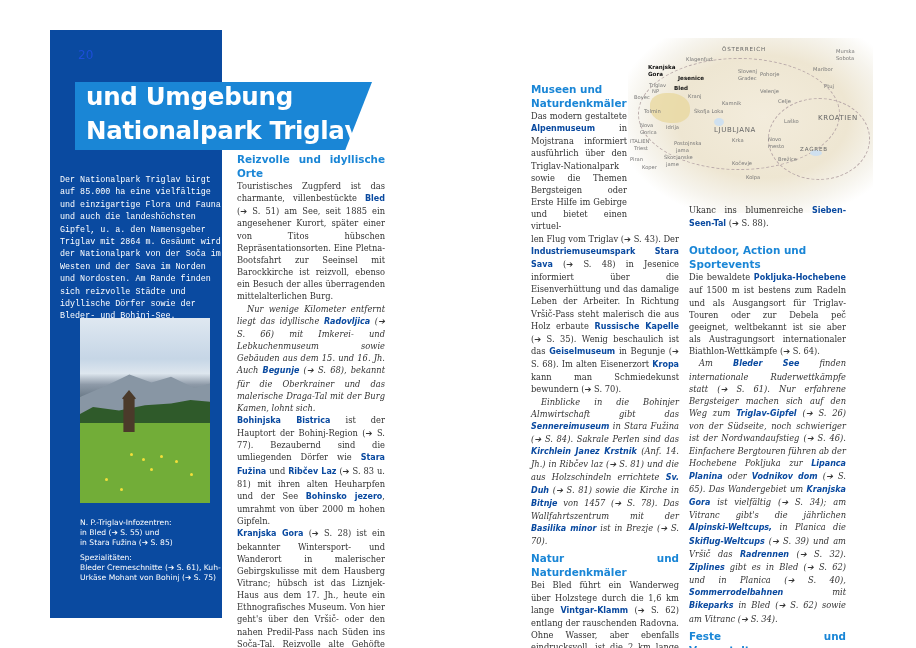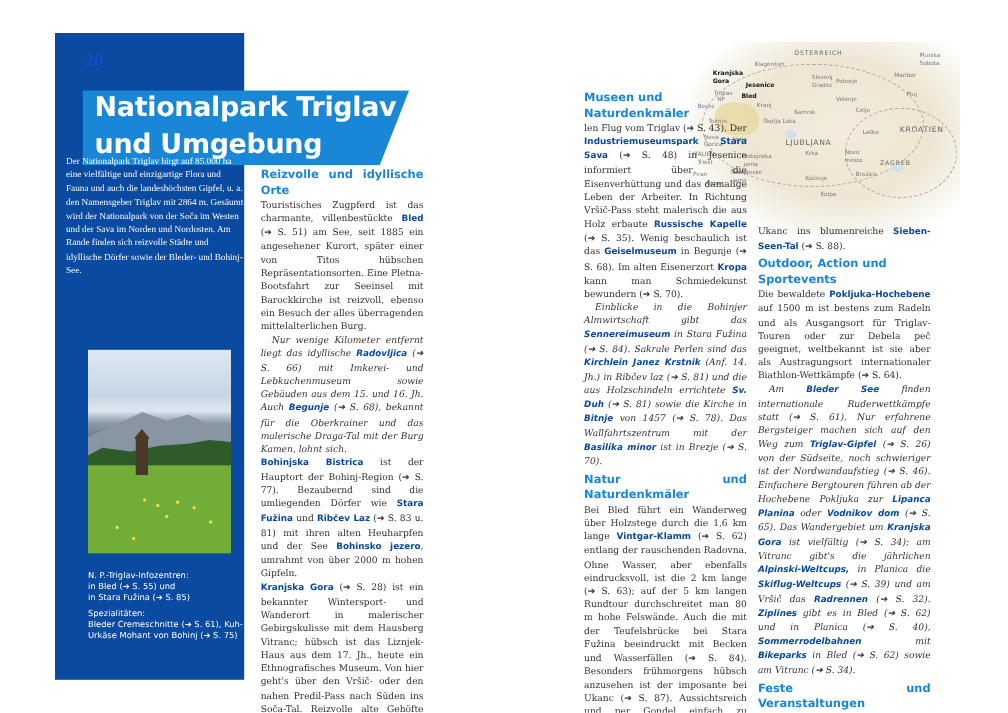--- a/index.html
+++ b/index.html
@@ -5,21 +5,21 @@
     html, body { margin: 0; padding: 0; }
     body { width: 916px; height: 648px; background: #ffffff; position: relative; overflow: hidden; font-family: "DejaVu Serif", serif; }
 
     .sidebar { position: absolute; left: 50px; top: 30px; width: 172px; height: 588px; background: #0a4aa0; }
     .page-num { position: absolute; left: 78px; top: 48px; color: #1d4ed8; font-family: "DejaVu Sans", sans-serif; font-size: 12px; }
 
     .title-banner { position: absolute; left: 75px; top: 82px; width: 297px; height: 68px; background: #1a86d6;
       clip-path: polygon(0 0, 100% 0, 91% 100%, 0 100%); }
     .title { position: absolute; left: 86px; top: 80px; color: #ffffff; font-family: "DejaVu Sans", sans-serif; font-weight: bold; font-size: 24.5px; line-height: 34px; letter-spacing: -0.3px; }
 
-    .intro { position: absolute; left: 60px; top: 141px; width: 162px; color: #ffffff; font-family: Liberation Serif, serif; font-size: 8.4px; line-height: 12.4px; }
+    .intro { position: absolute; left: 60px; top: 174px; width: 162px; color: #ffffff; font-family: Liberation Mono, monospace; font-size: 8.4px; line-height: 12.4px; }
 
     .photo { position: absolute; left: 80px; top: 318px; width: 130px; height: 185px; overflow: hidden;
       background: linear-gradient(180deg, #dfe8f1 0%, #c6d6e6 22%, #dde6ee 30%, #8e9aa8 36%, #6f7e8c 42%, #2f5a2a 50%, #3c6e2a 57%, #6fa838 62%, #7ab63c 80%, #6aa434 100%); }
     .photo .mtn { position: absolute; left: 0; top: 52px; width: 130px; height: 45px; background: #8896a4; clip-path: polygon(0 60%, 20% 35%, 38% 10%, 55% 28%, 70% 15%, 88% 40%, 100% 30%, 100% 100%, 0 100%); }
     .photo .forest { position: absolute; left: 0; top: 75px; width: 130px; height: 35px; background: #2f5a2a; clip-path: polygon(0 60%, 10% 40%, 30% 50%, 50% 35%, 70% 30%, 85% 20%, 100% 25%, 100% 100%, 0 100%); }
     .photo .meadow { position: absolute; left: 0; top: 105px; width: 130px; height: 80px; background: #72ad38; }
     .photo .flower { position: absolute; width: 3px; height: 3px; background: #f3df3a; border-radius: 50%; }
     .photo .hayrack { position: absolute; left: 42px; top: 72px; width: 14px; height: 42px; background: #4b3a2a; clip-path: polygon(50% 0, 100% 20%, 90% 22%, 90% 100%, 10% 100%, 10% 22%, 0 20%); }
 
     .info { position: absolute; left: 80px; top: 518px; width: 145px; color: #ffffff; font-family: "DejaVu Sans", sans-serif; font-size: 7.6px; line-height: 10.2px; }
@@ -47,22 +47,22 @@
     .map .border { position: absolute; border: 1px dashed #b9a9a9; border-radius: 50%; }
   </style>
 </head>
 <body>
 
 <div class="sidebar"></div>
 <div class="page-num">20</div>
 
 <div class="title-banner"></div>
 <div class="title">
+  <div>und Umgebung</div>
   <div>Nationalpark Triglav</div>
-  <div>und Umgebung</div>
 </div>
 
 <div class="intro">Der Nationalpark Triglav birgt auf 85.000 ha eine vielfältige und einzigartige Flora und Fauna und auch die landeshöchsten Gipfel, u. a. den Namensgeber Triglav mit 2864 m. Gesäumt wird der Nationalpark von der Soča im Westen und der Sava im Norden und Nordosten. Am Rande finden sich reizvolle Städte und idyllische Dörfer sowie der Bleder- und Bohinj-See.</div>
 
 <div class="photo" title="Meadow with hayrack and mountains">
   <div class="mtn"></div>
   <div class="forest"></div>
   <div class="meadow"></div>
   <div class="hayrack"></div>
   <div class="flower" style="left:50px;top:135px"></div>
@@ -146,29 +146,30 @@
       <div class="label " style="left: 150px; top: 118px;">Brežice</div>
       <div class="label " style="left: 118px; top: 136px;">Kolpa</div>
     </div>
 </div>
 
 <div class="col col2">
   <h2>
     <span>Museen und</span><br>
     <span>Naturdenkmäler</span>
   </h2>
+  <p class="narrow">Das modern gestaltete <span class="hl">Alpenmuseum</span> in Mojstrana informiert ausführlich über den Triglav-Nationalpark sowie die Themen Bergsteigen oder Erste Hilfe im Gebirge und bietet einen virtuel-</p>
   <p>len Flug vom Triglav (➔ S. 43). Der <span class="hl">Industriemuseumspark Stara Sava</span> (➔ S. 48) in Jesenice informiert über die Eisenverhüttung und das damalige Leben der Arbeiter. In Richtung Vršič-Pass steht malerisch die aus Holz erbaute <span class="hl">Russische Kapelle</span> (➔ S. 35). Wenig beschaulich ist das <span class="hl">Geiselmuseum</span> in Begunje (➔ S. 68). Im alten Eisenerzort <span class="hl">Kropa</span> kann man Schmiedekunst bewundern (➔ S. 70).</p>
   <p class="ind">Einblicke in die Bohinjer Almwirtschaft gibt das <span class="hl">Sennereimuseum</span> in Stara Fužina (➔ S. 84). Sakrale Perlen sind das <span class="hl">Kirchlein Janez Krstnik</span> (Anf. 14. Jh.) in Ribčev laz (➔ S. 81) und die aus Holzschindeln errichtete <span class="hl">Sv. Duh</span> (➔ S. 81) sowie die Kirche in <span class="hl">Bitnje</span> von 1457 (➔ S. 78). Das Wallfahrtszentrum mit der <span class="hl">Basilika minor</span> ist in Brezje (➔ S. 70).</p>
   <h2 style="margin-top:4px">Natur und Naturdenkmäler</h2>
   <p>Bei Bled führt ein Wanderweg über Holzstege durch die 1,6 km lange <span class="hl">Vintgar-Klamm</span> (➔ S. 62) entlang der rauschenden Radovna. Ohne Wasser, aber ebenfalls eindrucksvoll, ist die 2 km lange  (➔ S. 63); auf der 5 km langen Rundtour durchschreitet man 80 m hohe Felswände. Auch die  mit der Teufelsbrücke bei Stara Fužina beeindruckt mit Becken und Wasserfällen (➔ S. 84). Besonders frühmorgens hübsch anzusehen ist der imposante  bei Ukanc (➔ S. 87). Aussichtsreich und per Gondel einfach zu erklimmen ist der  (➔ S. 88). Schweißtreibend hingegen ist der steile Aufstieg ab</p>
 </div>
 
 <div class="col col3">
   <p>Ukanc ins blumenreiche <span class="hl">Sieben-Seen-Tal</span> (➔ S. 88).</p>
-  <h2 style="margin-top:3px">
+  <h2 style="margin-top:13px">
     <span>Outdoor, Action und</span><br>
     <span>Sportevents</span>
   </h2>
   <p>Die bewaldete <span class="hl">Pokljuka-Hochebene</span> auf 1500 m ist bestens zum Radeln und als Ausgangsort für Triglav-Touren oder zur Debela peč geeignet, weltbekannt ist sie aber als Austragungsort internationaler Biathlon-Wettkämpfe (➔ S. 64).</p>
   <p class="ind">Am <span class="hl">Bleder See</span> finden internationale Ruderwettkämpfe statt (➔ S. 61). Nur erfahrene Bergsteiger machen sich auf den Weg zum <span class="hl">Triglav-Gipfel</span> (➔ S. 26) von der Südseite, noch schwieriger ist der Nordwandaufstieg (➔ S. 46). Einfachere Bergtouren führen ab der Hochebene Pokljuka zur <span class="hl">Lipanca Planina</span> oder <span class="hl">Vodnikov dom</span> (➔ S. 65). Das Wandergebiet um <span class="hl">Kranjska Gora</span> ist vielfältig (➔ S. 34); am Vitranc gibt's die jährlichen <span class="hl">Alpinski-Weltcups,</span> in Planica die <span class="hl">Skiflug-Weltcups</span> (➔ S. 39) und am Vršič das <span class="hl">Radrennen</span> (➔ S. 32). <span class="hl">Ziplines</span> gibt es in Bled (➔ S. 62) und in Planica (➔ S. 40), <span class="hl">Sommerrodelbahnen</span> mit <span class="hl">Bikeparks</span> in Bled (➔ S. 62) sowie am Vitranc (➔ S. 34).</p>
   <h2 style="margin-top:4px">Feste und Veranstaltungen</h2>
   <p>Highlights sind der Kuhball in  (➔ S. 89), in  (➔ S. 57) die Bleder Tage, das Oberkrainer-Festival oder die „Legende der Wunschglocke“. Nach  (➔ S. 67) locken das Festival für Alte Musik und das Schokoladen-Fest.</p>
 </div>
 
 </body></html>

